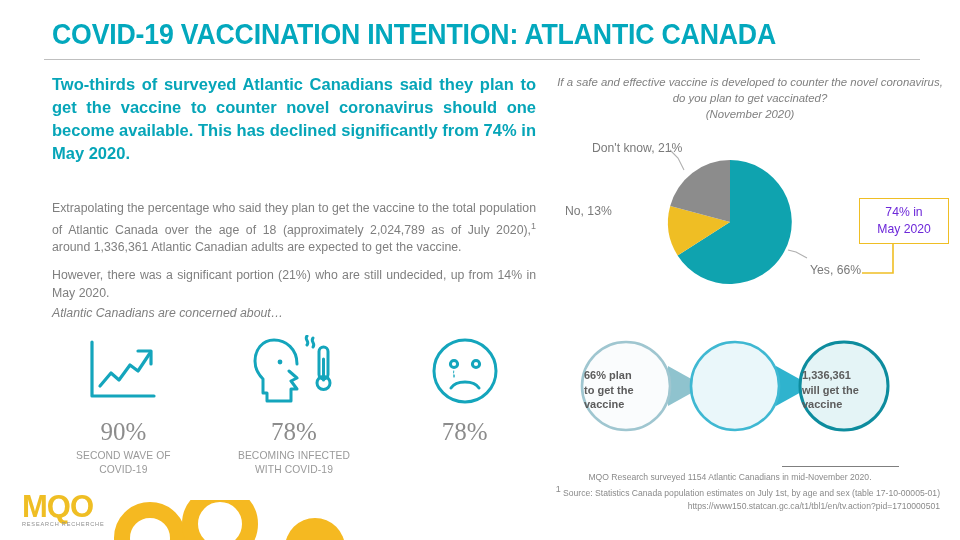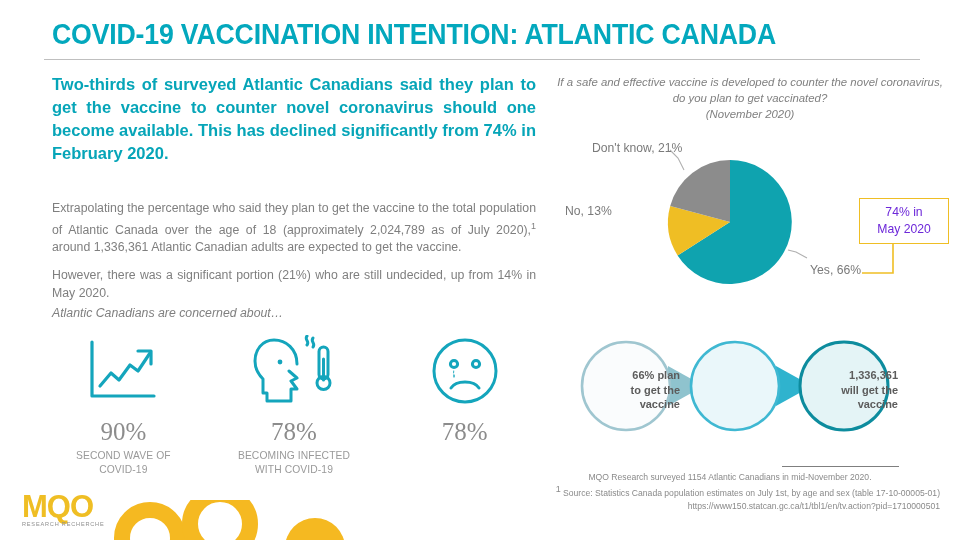--- a/index.html
+++ b/index.html
@@ -198,21 +198,21 @@
   .chain {
     position: absolute;
     left: 580px;
     top: 334px;
     width: 320px;
     height: 104px;
   }
   .chain-text {
     position: absolute;
     width: 96px;
-    text-align: right;
+    text-align: left;
     font-size: 11px;
     line-height: 14.5px;
     color: #5c5c5c;
     font-weight: bold;
   }
   .chain-text.c1 { left: 4px;   top: 34px; }
   .chain-text.c2 { left: 113px; top: 34px; }
   .chain-text.c3 { left: 222px; top: 34px; }
 
   
@@ -238,21 +238,21 @@
   .footer .fl.l2 { text-align: right; }
 </style>
 </head>
 <body>
 
 <div class="slide">
 
   <div class="page-title">COVID-19 VACCINATION INTENTION: ATLANTIC CANADA</div>
   <div class="title-rule"></div>
 
-  <div class="lead">Two-thirds of surveyed Atlantic Canadians said they plan to get the vaccine to counter novel coronavirus should one become available. This has declined significantly from 74% in February 2020.</div>
+  <div class="lead">Two-thirds of surveyed Atlantic Canadians said they plan to get the vaccine to counter novel coronavirus should one become available. This has declined significantly from 74% in May 2020.</div>
 
   <div class="body-p p1"><span>Extrapolating the percentage who said they plan to get the vaccine to the total population of Atlantic Canada over the age of 18 (approximately 2,024,789 as of July 2020),</span><sup>1</sup><span> around 1,336,361 Atlantic Canadian adults are expected to get the vaccine.</span></div>
 
   <div class="body-p p2">However, there was a significant portion (21%) who are still undecided, up from 14% in May 2020.</div>
 
   <div class="body-note">Atlantic Canadians are concerned about…</div>
 
   <div class="concerns">
 
     <div class="concern">

